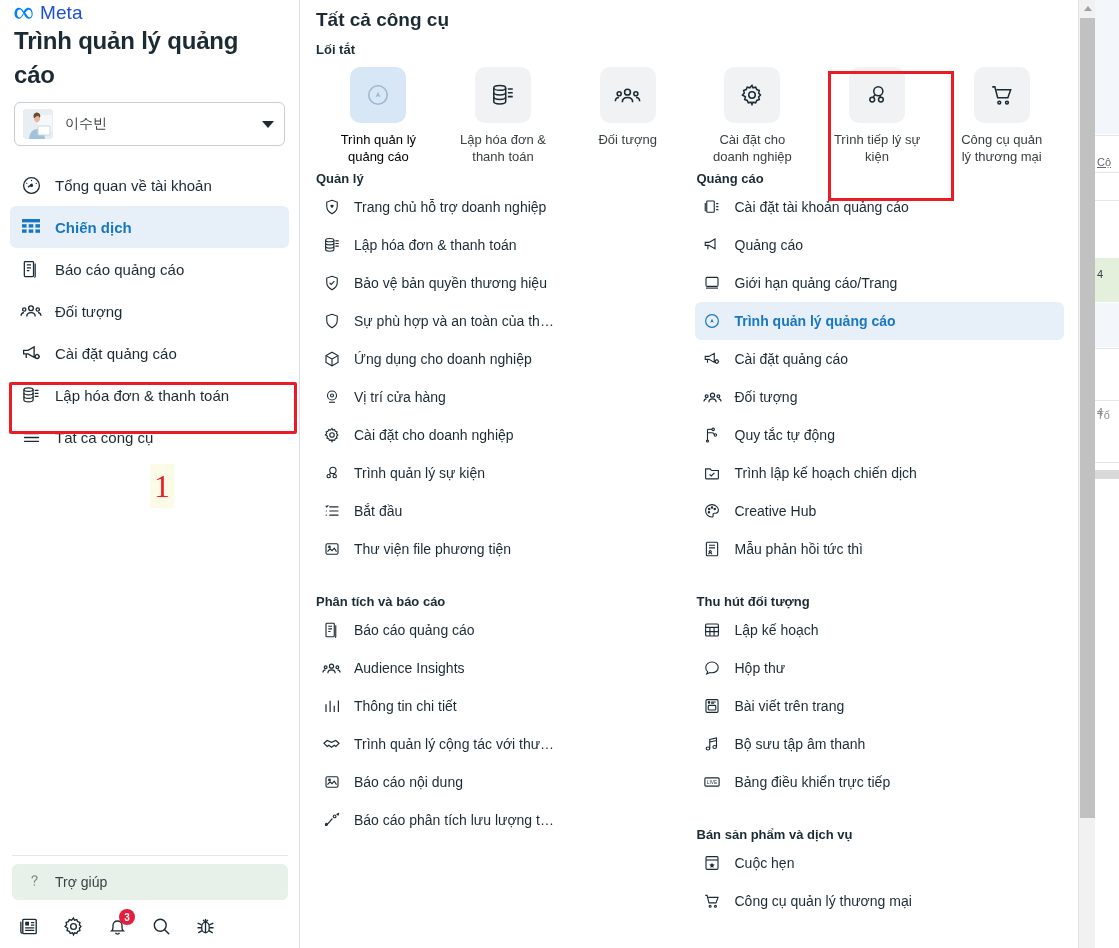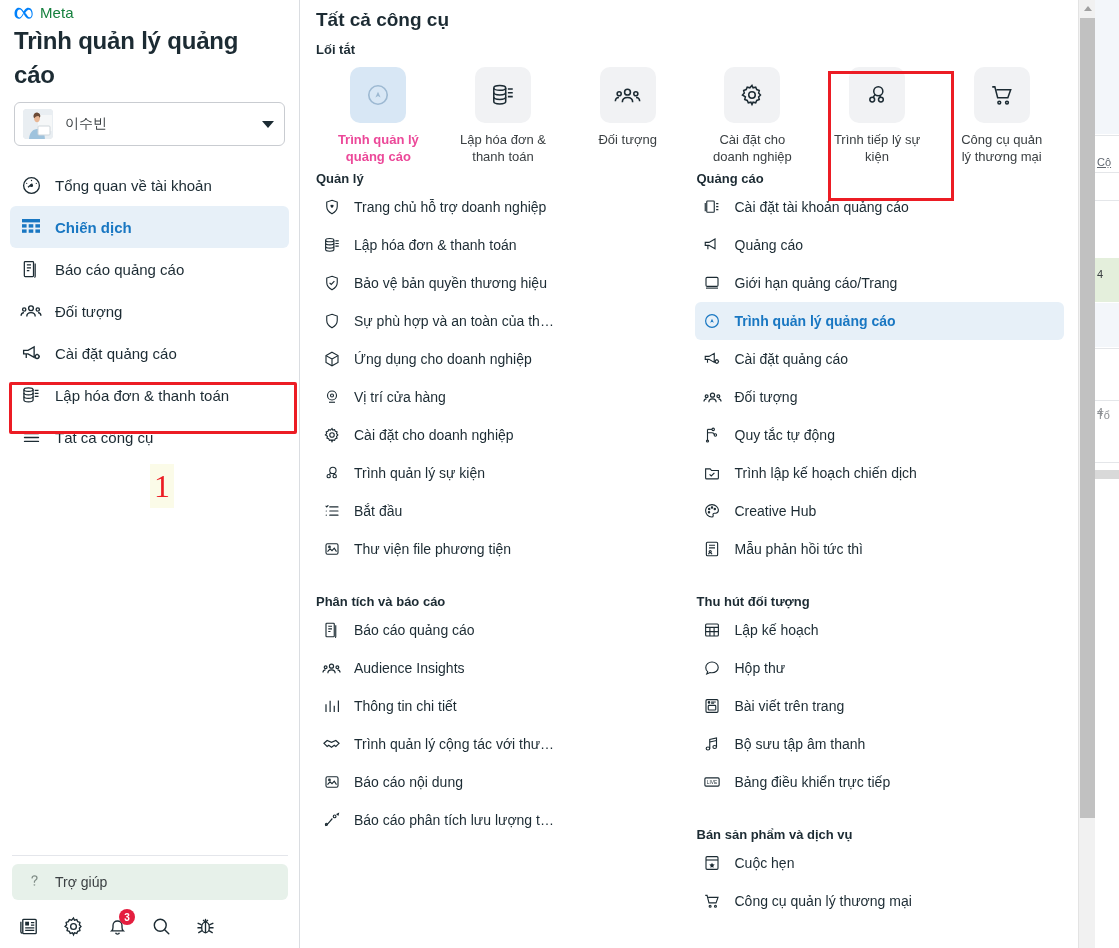--- a/index.html
+++ b/index.html
@@ -18,21 +18,21 @@
     position: absolute; left: 0; top: 0;
     width: 300px; height: 948px;
     background: #ffffff;
     border-right: 1px solid #dadde1;
   }
   .meta-logo-row {
     display: flex; align-items: center; gap: 6px;
     padding: 3px 0 0 14px; height: 22px;
   }
   .meta-mark { width: 20px; height: 13px; display: block; }
-  .meta-word { font-size: 15px; color: #15803d; letter-spacing: 0.1px; }
+  .meta-word { font-size: 19px; color: #1d4ed8; letter-spacing: 0.1px; }
 
   .sidebar-title {
     font-size: 24px; font-weight: bold; color: #1c2b33;
     padding: 2px 14px 0 14px; line-height: 34px;
     letter-spacing: -0.2px;
   }
 
   .account-select {
     margin: 10px 14px 0 14px;
     height: 44px;
@@ -169,21 +169,21 @@
     width: 56px; height: 56px; border-radius: 10px;
     background: #f1f2f4;
     display: flex; align-items: center; justify-content: center;
   }
   .shortcut.sel .tile { background: #d8e7f5; }
   .shortcut .slabel {
     margin-top: 8px; text-align: center;
     font-size: 13px; color: #3b4043; line-height: 17px;
     width: 112px;
   }
-  .shortcut.sel .slabel { color: #ec4899; font-weight: bold; }
+  .shortcut.sel .slabel { color: #000000; font-weight: normal; }
   .shortcut-outline {
     position: absolute; left: 828px; top: 71px;
     width: 126px; height: 130px;
     border: 3px solid #ec1c24;
     pointer-events: none;
   }
 
   
   .cols { display: flex; margin-top: 2px; }
   .col { width: 383px; }

